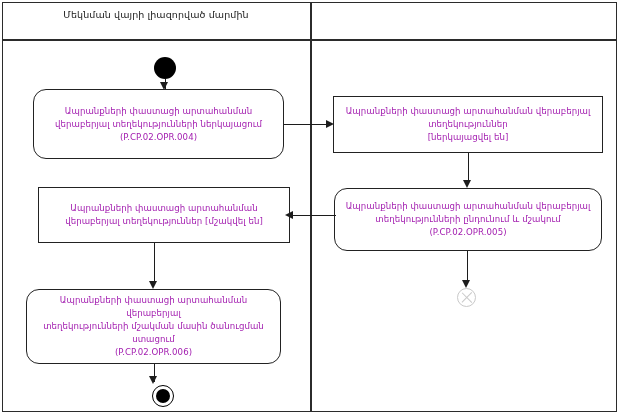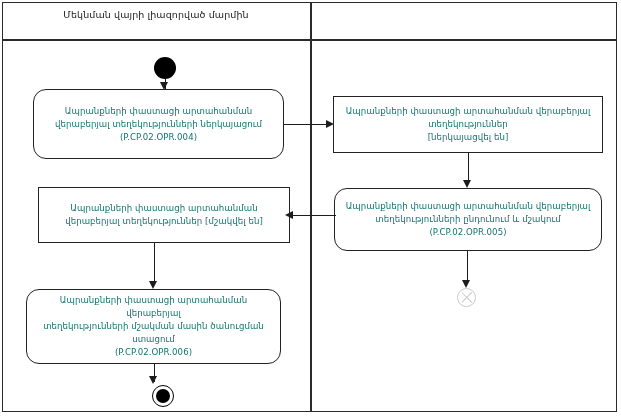--- a/index.html
+++ b/index.html
@@ -85,21 +85,21 @@
   
   .node {
     position: absolute;
     box-sizing: border-box;
     border: 1px solid #222222;
     background: #ffffff;
     display: flex;
     align-items: center;
     justify-content: center;
     text-align: center;
-    color: #0f766e;
+    color: #a21caf;
     padding: 4px 10px;
   }
   .node .node-text {
     font-size: 8.6px;
     line-height: 13px;
     white-space: pre-line;
     letter-spacing: 0.05px;
   }
   .rounded { border-radius: 13px; }
   .sharp   { border-radius: 0; }

